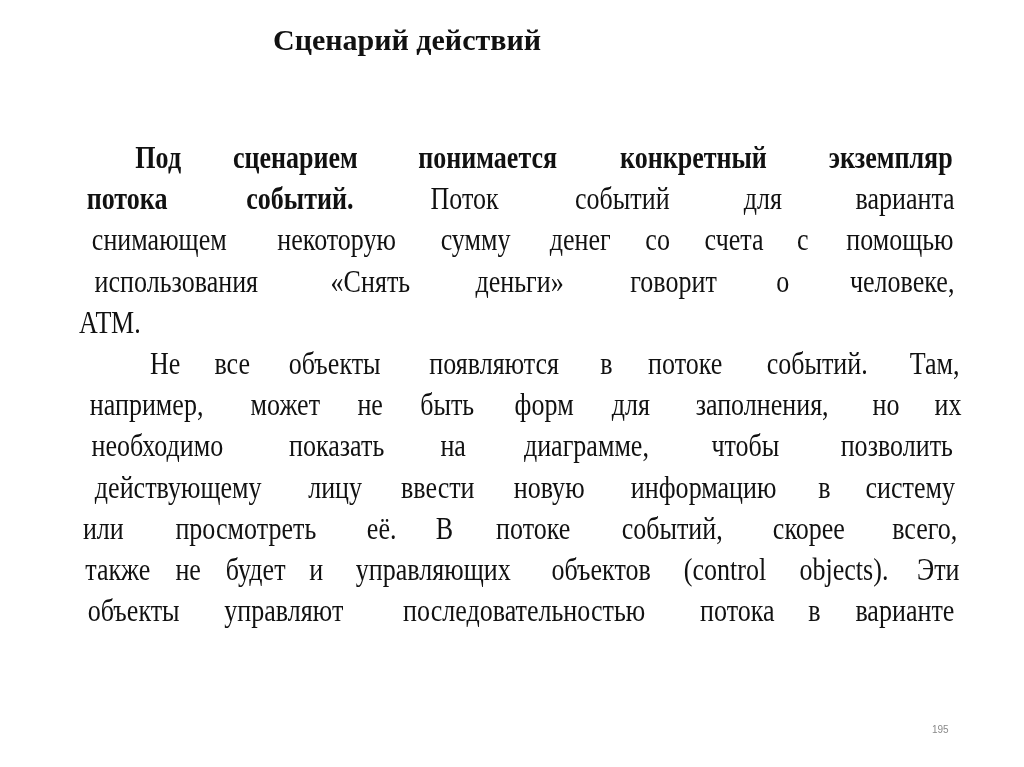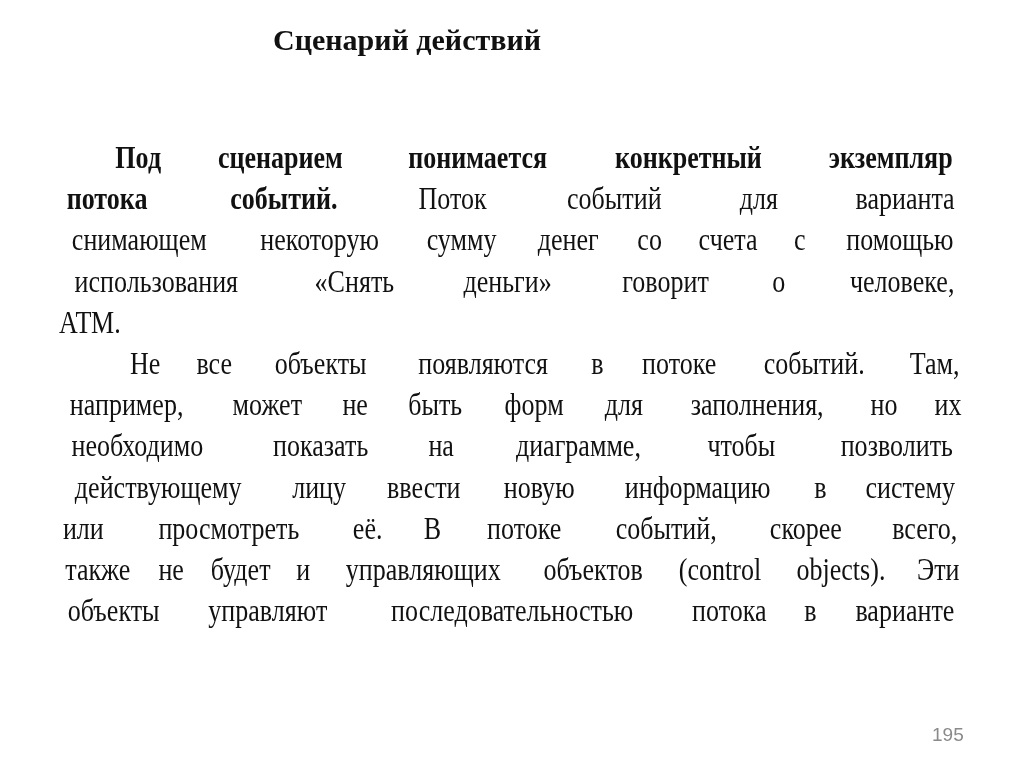--- a/index.html
+++ b/index.html
@@ -34,20 +34,21 @@
     }
     .line {
       height: 41.2px;
       line-height: 41.2px;
       font-size: 31px;
       white-space: nowrap;
       display: flex;
       justify-content: space-between;
       align-items: baseline;
       transform-origin: left center;
+      margin-left: 20px;
     }
     .line.last {
       justify-content: flex-start;
       gap: 11px;
     }
     .line.indent {
       padding-left: 52px;
     }
     .line.indent2 {
       padding-left: 68px;
@@ -61,21 +62,21 @@
       transform-origin: left center;
       margin-right: -6px;
     }
     .b { font-weight: bold; }
     .page-number {
       position: absolute;
       left: 932px;
       top: 724px;
       width: 40px;
       font-family: "Liberation Sans", sans-serif;
-      font-size: 19px;
+      font-size: 10px;
       color: #8a8a8a;
       text-align: left;
     }
   </style>
 </head>
 <body>
 
 <div class="title">Сценарий действий</div>
 
 <div class="body-text" id="body-text">

